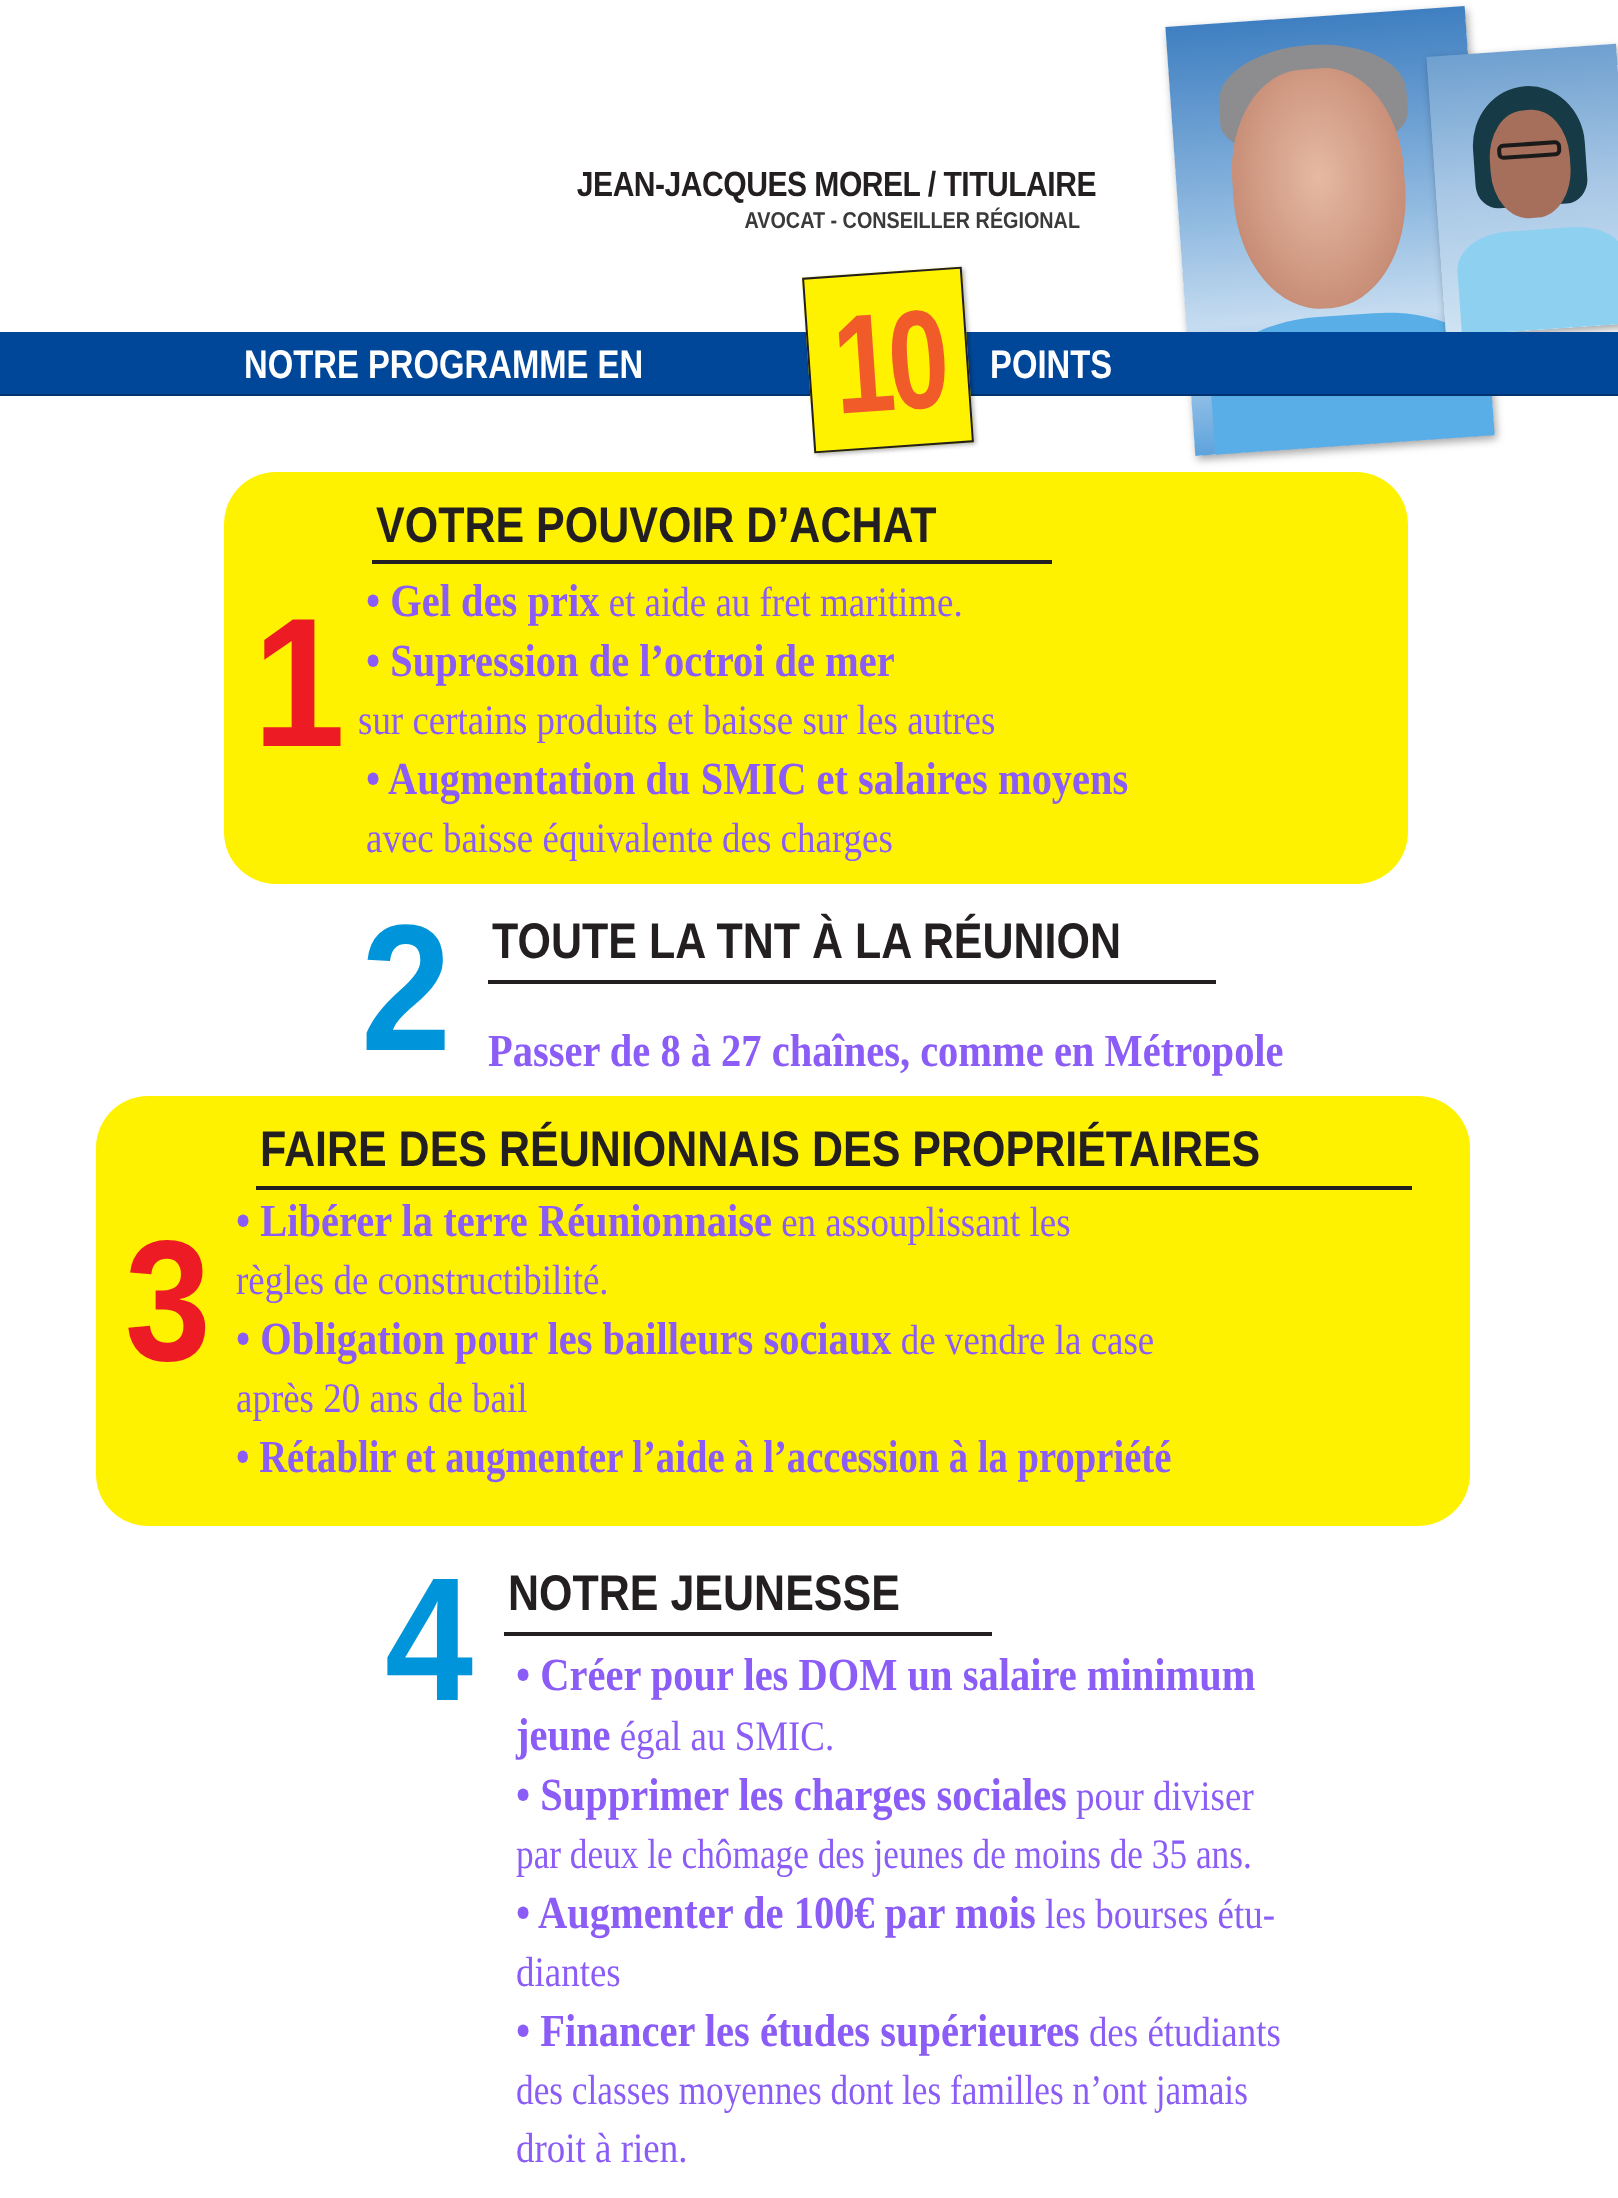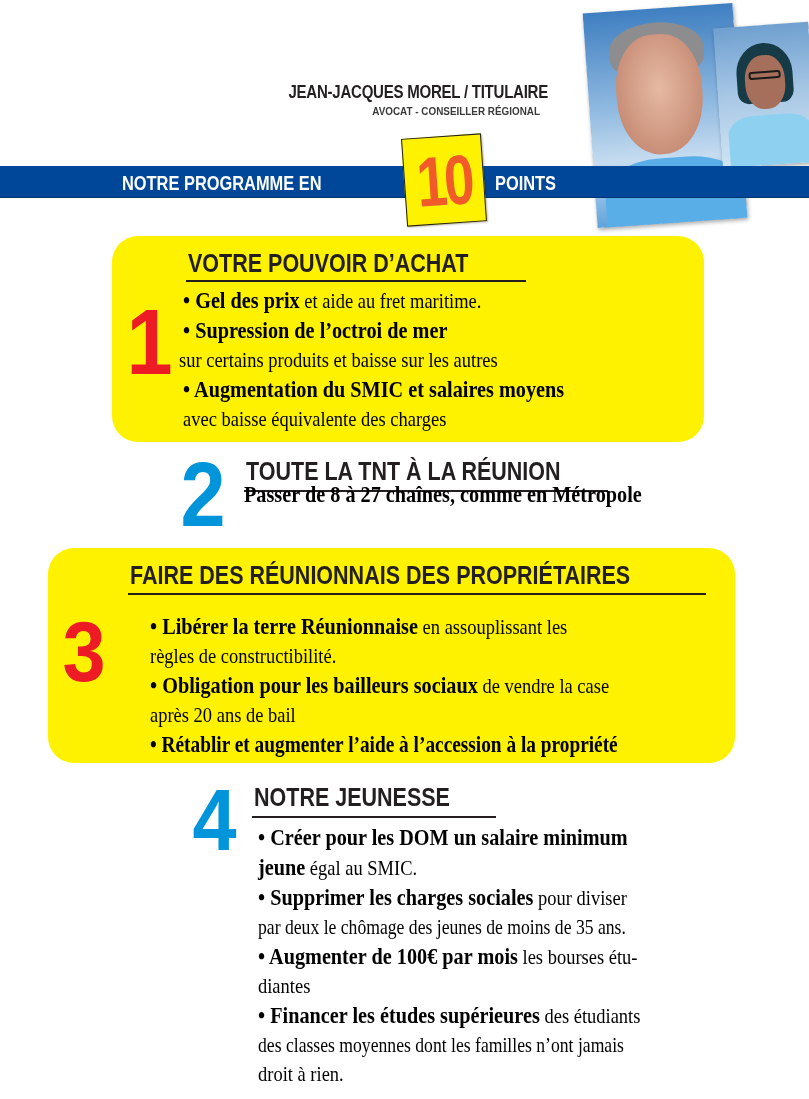--- a/index.html
+++ b/index.html
@@ -87,33 +87,33 @@
   .h-1 { left: 188px; top: 248px; }
   .r-1 { left: 186px; top: 280px; width: 340px; }
   .h-2 { left: 246px; top: 456px; }
   .r-2 { left: 244px; top: 490px; width: 364px; }
   .h-3 { left: 130px; top: 560px; }
   .r-3 { left: 128px; top: 593px; width: 578px; }
   .h-4 { left: 254px; top: 782px; }
   .r-4 { left: 252px; top: 816px; width: 244px; }
 
   .text-block {
-    position: absolute; font-family: "Liberation Serif", serif; color: #000000;
+    position: absolute; font-family: "Liberation Serif", serif; color: #8b5cf6;
     font-size: 21px; line-height: 29px;
   }
   .text-block b { font-weight: 700; }
   .line { display: block; white-space: nowrap; transform-origin: left; }
   .bold { font-weight: 700; font-size: 23px; }
   .reg { font-weight: 400; }
   .sq1 { transform: scaleX(0.88); }
   .sq2 { transform: scaleX(0.84); }
 
   .t-1 { left: 183px; top: 286px; width: 520px; }
-  .t-2 { left: 244px; top: 480px; width: 520px; }
-  .t-3 { left: 118px; top: 612px; width: 610px; margin-left: 32px; }
+  .t-2 { left: 244px; top: 511px; width: 520px; }
+  .t-3 { left: 118px; top: 596px; width: 610px; }
   .t-4 { left: 258px; top: 823px; width: 518px; }
 </style>
 </head>
 <body>
 
 <div class="candidate-name">JEAN-JACQUES MOREL / TITULAIRE</div>
 <div class="candidate-role">AVOCAT - CONSEILLER RÉGIONAL</div>
 
 <div class="photo photo-man">
   <div class="hair-man"></div>

